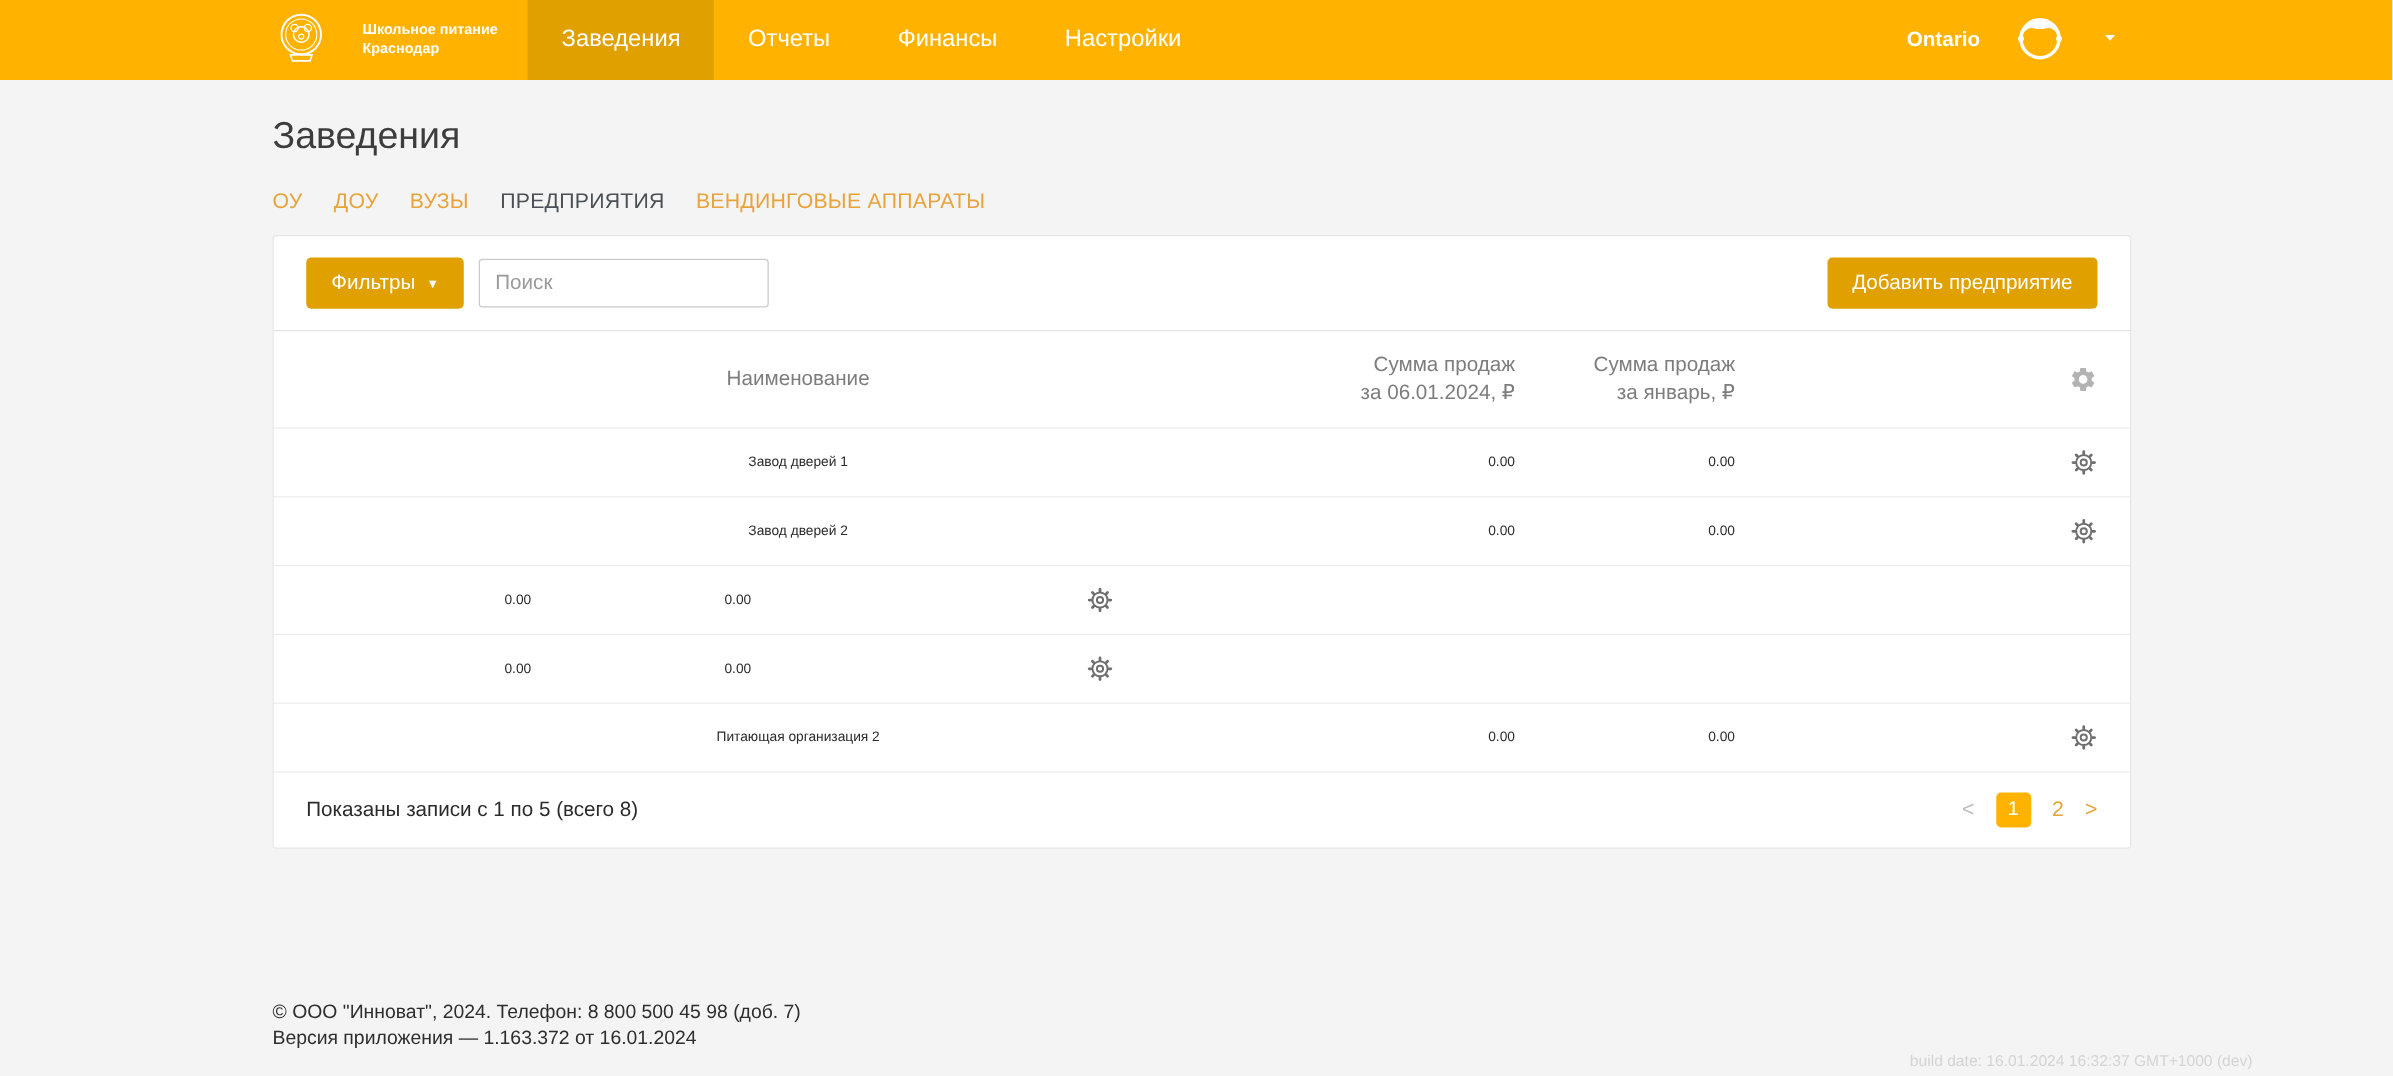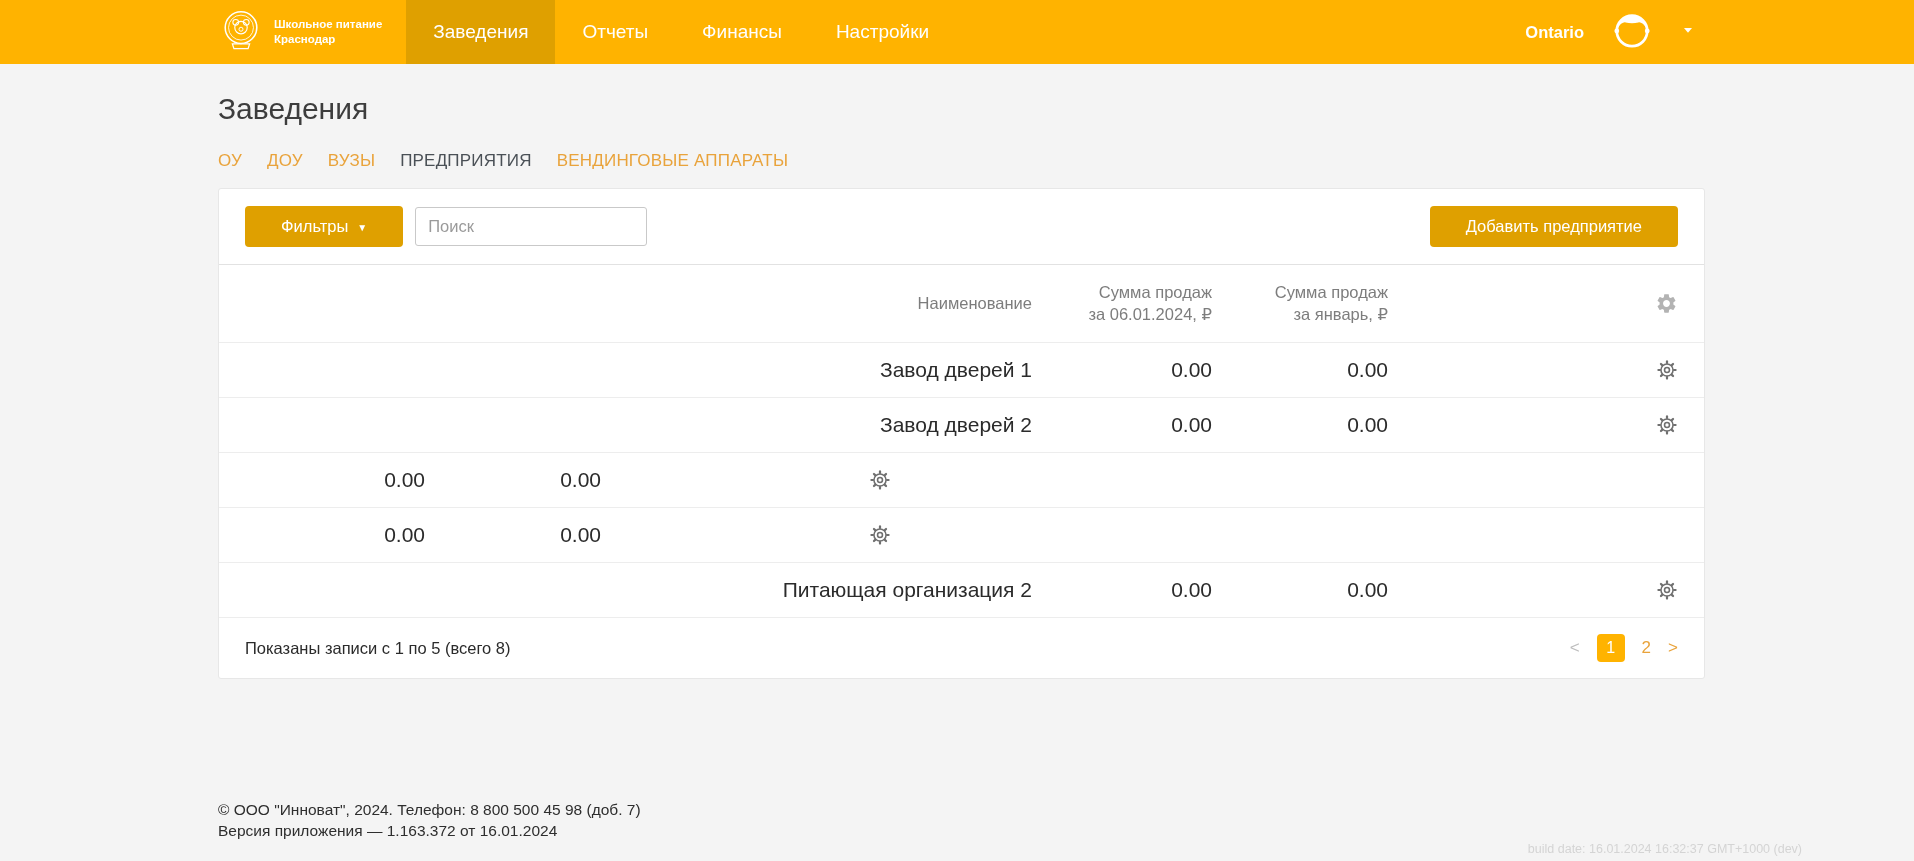--- a/index.html
+++ b/index.html
@@ -5,52 +5,52 @@
   * { box-sizing: border-box; }
   html,body { margin:0; padding:0; }
   body {
     width:1914px; height:861px; position:relative; overflow:hidden;
     background:#f4f4f4;
     font-family:"Liberation Sans","DejaVu Sans",sans-serif;
   }
 
   
   .topbar { height:64px; background:#ffb300; display:flex; align-items:stretch; }
-  .logo { display:flex; align-items:center; gap:10px; margin-left:218px; cursor:pointer; }
+  .logo { display:flex; align-items:center; gap:26px; margin-left:218px; cursor:pointer; }
   .logo-text { color:#fff; font-size:11.5px; font-weight:bold; line-height:1.3; }
   .nav { display:flex; margin-left:24px; }
   .nav-item { display:flex; align-items:center; padding:0 27px; color:#fff; font-size:19px; cursor:pointer; }
   .nav-item.active { background:#dfa000; }
   .userbox { margin-left:auto; margin-right:218px; display:flex; align-items:center; gap:26px; cursor:pointer; }
   .user-name { color:#fff; font-weight:bold; font-size:16.5px; }
 
   
   .content { width:1487px; margin-left:218px; }
   .page-title { font-size:30px; font-weight:400; color:#3d3d3d; margin:28px 0 0 0; }
   .tabs { display:flex; gap:25px; margin-top:25px; }
   .tab { font-size:17px; letter-spacing:.2px; color:#e9a33b; cursor:pointer; white-space:nowrap; }
   .tab.active { color:#4a5056; cursor:default; }
 
   
   .card { background:#fff; border:1px solid #e7e7e7; border-radius:3px; margin-top:17px; }
   .toolbar { display:flex; align-items:center; padding:17px 26px; }
   .btn { background:#dfa000; color:#fff; border:none; border-radius:4px; font-size:16.5px;
-         padding:0 36px; height:41px; display:flex; align-items:center; gap:9px; cursor:pointer;
+         padding:0 20px; height:41px; display:flex; align-items:center; gap:9px; cursor:pointer;
          font-family:inherit; }
   .btn .caret { font-size:10px; position:relative; top:1px; }
   .search { margin-left:12px; width:232px; height:39px; border:1px solid #c9c9c9; border-radius:3px;
             font-size:16.5px; padding:0 12px; color:#333; font-family:inherit; outline:none; }
   .search::placeholder { color:#9a9a9a; }
   .add-btn { margin-left:auto; }
 
   .trow { display:flex; align-items:center; padding:0 26px; }
   .thead { height:78px; color:#7d7d7d; font-size:16.5px; border-top:1px solid #e2e2e2; }
   .thead .two-line { line-height:1.3; }
-  .tbody-row { height:55px; font-size:21px; color:#2b2b2b; border-top:1px solid #ededed; }
-  .col-name { flex:1; text-align:right; }
+  .tbody-row { height:55px; font-size:11px; color:#2b2b2b; border-top:1px solid #ededed; }
+  .col-name { flex:1; text-align:center; }
   .col-val1 { width:180px; text-align:right; }
   .col-val2 { width:176px; text-align:right; }
   .col-actions { width:290px; display:flex; justify-content:flex-end; align-items:center; }
   .gear-btn { background:none; border:none; padding:0; cursor:pointer; display:flex; }
 
   .tfoot { height:61px; font-size:16.5px; color:#2b2b2b; border-top:1px solid #ededed; }
   .pager { margin-left:auto; display:flex; align-items:center; gap:17px; font-size:17px; }
   .pg-prev { color:#bdbdbd; cursor:pointer; }
   .pg-active { width:28px; height:28px; background:#ffb300; color:#fff; border-radius:4px;
                display:flex; align-items:center; justify-content:center; font-size:16px; cursor:pointer; }

